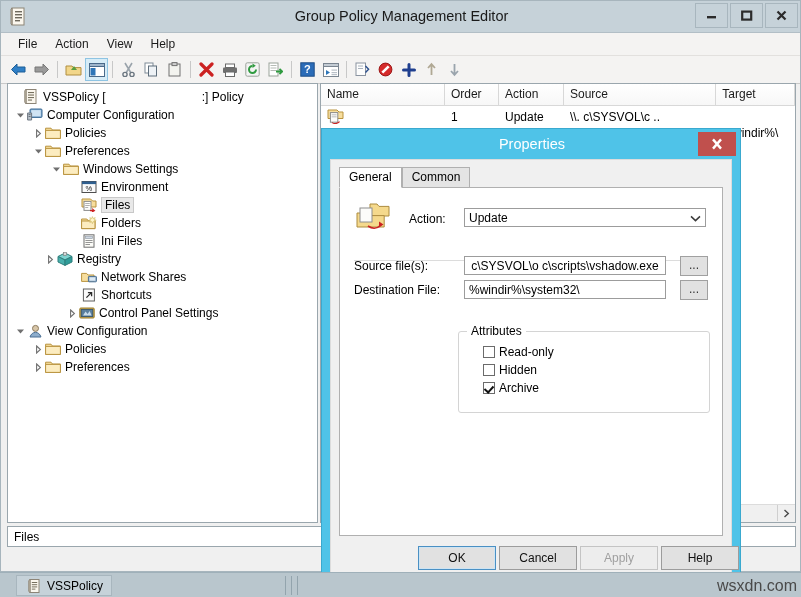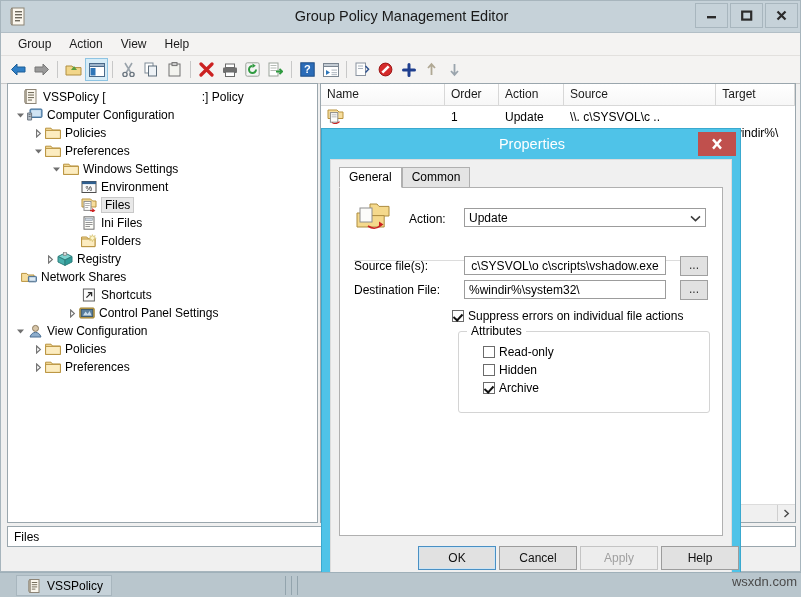--- a/index.html
+++ b/index.html
@@ -194,21 +194,21 @@
     background:#b9c6cd;border-top:1px solid #9fb0b9;box-sizing:border-box;
   }
   .task-btn{
     position:absolute;left:16px;top:2px;height:21px;
     display:flex;align-items:center;padding:0 8px;
     background:#c6d2d9;border:1px solid #a8b6be;box-sizing:border-box;font-size:12px;
   }
   .task-btn .ticon{margin-right:4px;}
   .tb-divider{position:absolute;top:3px;width:1px;height:19px;background:#93a4ad;}
   .watermark{
-    position:absolute;right:4px;bottom:8px;font-size:13px;color:#4a4a4a;
+    position:absolute;right:4px;bottom:2px;font-size:16px;color:#4a4a4a;
   }
 </style>
 </head>
 <body>
 
 <div id="root">
 
   <div class="mmc-window">
 
     <div class="titlebar">
@@ -238,21 +238,21 @@
         </div>
         <div class="win-btn">
           <svg width="13" height="11" viewBox="0 0 13 11">
             <path d="M2.5 1.4 L10.5 9.6 M10.5 1.4 L2.5 9.6" stroke="#2b2b2b" stroke-width="2.2" fill="none"></path>
           </svg>
         </div>
       </div>
     </div>
 
     <div class="menubar">
-      <div class="menu-item">Group</div>
+      <div class="menu-item">File</div>
       <div class="menu-item">Action</div>
       <div class="menu-item">View</div>
       <div class="menu-item">Help</div>
     </div>
 
     <div class="toolbar">
       <div class="tb-btn">
         <svg width="17" height="15" viewBox="0 0 17 15">
             <path d="M7 2 L1.5 7.5 L7 13 L7 10 L15 10 L15 5 L7 5 Z" fill="#2f7fc6" stroke="#1d5e97"></path>
           </svg>
@@ -483,59 +483,59 @@
                     </g>
                     <path d="M9 12.6 L12.8 12.6 M11 10.6 L13.4 12.6 L11 14" stroke="#cc2222" stroke-width="1.2" fill="none"></path>
                   </svg>
                 </span>
                 <span class="tlabel sel">Files</span>
               </div>
               <div class="tnode" style="padding-left: 60px;">
                 <span class="tw"></span>
                 <span class="ticon">
                   <svg width="16" height="14" viewBox="0 0 16 14">
+                    <path d="M0.6 3 h5.2 l1.5 1.8 H14 V12.6 H0.6 Z" fill="#f7de9e" stroke="#b9933f"></path>
+                    <path d="M0.6 5 H14 V12.6 H0.6 Z" fill="#fcecc0" stroke="#b9933f"></path>
+                    <path d="M11.4 0.6 L12.2 2.6 L14.2 1.6 L13.2 3.6 L15.2 4.2 L13.2 4.8 L14.2 6.6 L12.2 5.6 L11.4 7.6 L10.6 5.6 L8.8 6.6 L9.6 4.8 L7.8 4.2 L9.6 3.6 L8.8 1.6 L10.6 2.6 Z" fill="#fff6c9" stroke="#cbb35a" stroke-width="0.6"></path>
+                  </svg>
+                </span>
+                <span class="tlabel">Folders</span>
+              </div>
+              <div class="tnode" style="padding-left: 60px;">
+                <span class="tw"></span>
+                <span class="ticon">
+                  <svg width="16" height="14" viewBox="0 0 16 14">
                     <rect x="3" y="0.8" width="10" height="12.4" fill="#fcfcf8" stroke="#6f6f6f"></rect>
                     <rect x="4.4" y="2.2" width="7.2" height="2.4" fill="#cfd8e3" stroke="#8d97a3" stroke-width="0.6"></rect>
                     <g fill="#8a8a8a">
                       <rect x="4.4" y="6" width="7.2" height="0.9"></rect>
                       <rect x="4.4" y="8" width="7.2" height="0.9"></rect>
                       <rect x="4.4" y="10" width="4.6" height="0.9"></rect>
                     </g>
                   </svg>
                 </span>
                 <span class="tlabel">Ini Files</span>
               </div>
-              <div class="tnode" style="padding-left: 60px;">
-                <span class="tw"></span>
-                <span class="ticon">
-                  <svg width="16" height="14" viewBox="0 0 16 14">
-                    <path d="M0.6 3 h5.2 l1.5 1.8 H14 V12.6 H0.6 Z" fill="#f7de9e" stroke="#b9933f"></path>
-                    <path d="M0.6 5 H14 V12.6 H0.6 Z" fill="#fcecc0" stroke="#b9933f"></path>
-                    <path d="M11.4 0.6 L12.2 2.6 L14.2 1.6 L13.2 3.6 L15.2 4.2 L13.2 4.8 L14.2 6.6 L12.2 5.6 L11.4 7.6 L10.6 5.6 L8.8 6.6 L9.6 4.8 L7.8 4.2 L9.6 3.6 L8.8 1.6 L10.6 2.6 Z" fill="#fff6c9" stroke="#cbb35a" stroke-width="0.6"></path>
-                  </svg>
-                </span>
-                <span class="tlabel">Folders</span>
-              </div>
               <div class="tnode" style="padding-left: 36px;">
                 <span class="tw">
                   <svg width="9" height="9" viewBox="0 0 9 9">
                     <path d="M2.6 1 L6.4 4.5 L2.6 8 Z" fill="none" stroke="#707070" stroke-width="1.1"></path>
                   </svg>
                 </span>
                 <span class="ticon">
                   <svg width="16" height="14" viewBox="0 0 16 14">
                     <path d="M1 4.5 L8 1 L15 4.5 L8 8 Z" fill="#7fd2cf" stroke="#2f7f7c"></path>
                     <path d="M1 4.5 V10 L8 13.4 V8 Z" fill="#49b0ad" stroke="#2f7f7c"></path>
                     <path d="M15 4.5 V10 L8 13.4 V8 Z" fill="#2f9c99" stroke="#2f7f7c"></path>
                     <rect x="6.4" y="0.2" width="3.2" height="3.2" fill="#d8d8d8" stroke="#777" stroke-width="0.6"></rect>
                   </svg>
                 </span>
                 <span class="tlabel">Registry</span>
               </div>
-              <div class="tnode" style="">
+              <div class="tnode" style="padding-left: 60px;">
                 <span class="tw"></span>
                 <span class="ticon">
                   <svg width="16" height="14" viewBox="0 0 16 14">
                     <path d="M0.6 3.4 h5 l1.4 1.6 H13 V11.4 H0.6 Z" fill="#f7de9e" stroke="#b9933f"></path>
                     <rect x="7.4" y="6.4" width="8" height="5.4" rx="0.6" fill="#9fb8cf" stroke="#4a6f93"></rect>
                     <rect x="8.6" y="7.4" width="5.6" height="3.2" fill="#ddeaf5"></rect>
                   </svg>
                 </span>
                 <span class="tlabel">Network Shares</span>
               </div>
@@ -697,24 +697,20 @@
           <div class="field-input centered">c\SYSVOL\o          c\scripts\vshadow.exe</div>
           <div class="browse-btn">...</div>
         </div>
 
         <div class="field-row" style="top:92px;">
           <span class="field-label">Destination File:</span>
           <div class="field-input">%windir%\system32\</div>
           <div class="browse-btn">...</div>
         </div>
 
-        <div class="chk-row" style="left:112px;top:121px;">
-          <span class="chkbox checked"></span>
-          <span class="chk-label">Suppress errors on individual file actions</span>
-        </div>
 
         <div class="groupbox" style="left:118px;top:143px;width:252px;height:82px;">
           <span class="groupbox-title">Attributes</span>
           <div class="chk-row" style="left:24px;top:13px;">
             <span class="chkbox"></span>
             <span class="chk-label">Read-only</span>
           </div>
           <div class="chk-row" style="left:24px;top:31px;">
             <span class="chkbox"></span>
             <span class="chk-label">Hidden</span>

